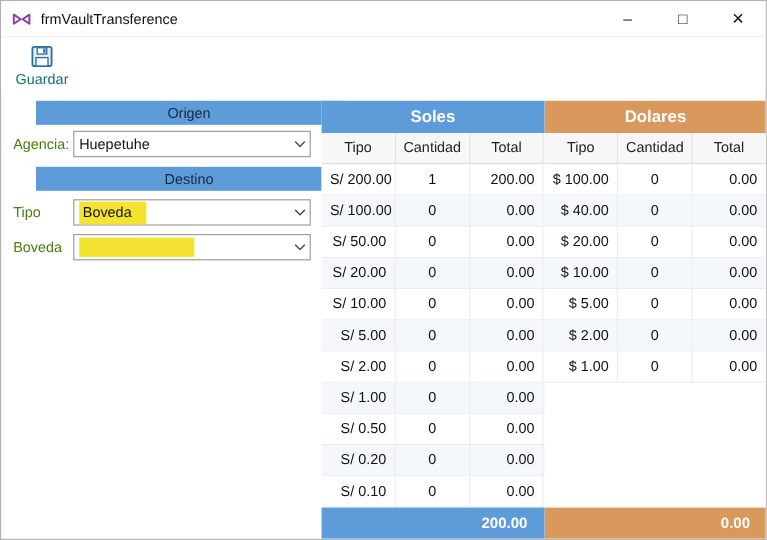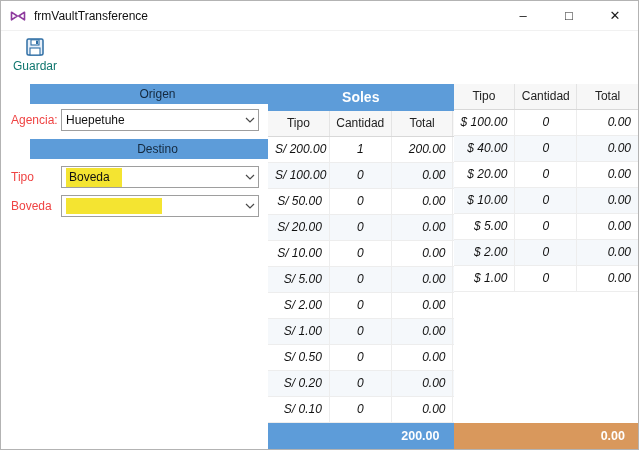--- a/index.html
+++ b/index.html
@@ -51,21 +51,21 @@
     font-size: 12px; color: #14293f; margin-left: 21px;
   }
   .hdr-origen { top: 0; }
   .hdr-destino { top: 55px; }
   .field-row { position: absolute; left: 0; width: 255px; height: 22px; }
   .row-agencia { top: 25px; }
   .row-tipo { top: 82px; }
   .row-boveda { top: 111px; }
   .field-label {
     position: absolute; left: 2px; top: 0; height: 22px;
-    line-height: 22px; font-size: 12px; color: #ef4444;
+    line-height: 22px; font-size: 12px; color: #4d7c0f;
   }
   .combo {
     position: absolute; left: 52px; top: 0; width: 198px; height: 22px;
     background: #fff; border: 1px solid #9e9e9e;
     display: flex; align-items: center; padding-left: 4px;
     font-size: 12px; cursor: default;
   }
   .combo-value { white-space: nowrap; text-align: right; }
   .combo .chevron {
     margin-left: auto; width: 17px; height: 100%;
@@ -93,21 +93,21 @@
   .soles .group-header   { background: var(--blue, #5D9CD9); }
   .dolares .group-header { background: var(--orange, #D9985C); }
   .col-headers {
     height: 26px; flex: 0 0 26px; display: flex;
     background: #f7f7f7; border-bottom: 1px solid #d8d8d8;
   }
   .col-h {
     flex: 1; text-align: center; line-height: 25px;
     color: #222; border-right: 1px solid #e4e4e4;
   }
-  .rows-area { flex: 0 0 auto; font-style: italic; }
+  .rows-area { flex: 0 0 auto; }
   .grid-row { height: 26px; display: flex; border-bottom: 1px solid #ededed; background: #fff; }
   .grid-row.alt { background: #f5f8fb; }
   .cell { flex: 1; line-height: 25px; padding: 0 7px; border-right: 1px solid #ededed; overflow: hidden; white-space: nowrap; }
   .cell.tipo { text-align: right; }
   .cell.cantidad { text-align: center; }
   .cell.total { text-align: right; }
   .grid-footer {
     margin-top: auto; height: 26px; flex: 0 0 26px;
     line-height: 26px; text-align: right; padding-right: 14px;
     color: #fff; font-weight: bold; font-size: 12.5px;
@@ -263,20 +263,21 @@
             <div class="cell cantidad">0</div>
             <div class="cell total">0.00</div>
           </div>
         </div>
       <div class="grid-footer">
         <span>200.00</span>
       </div>
     </div>
 
     <div class="grid-half dolares">
+      <div class="group-header">Dolares</div>
       <div class="col-headers">
         <div class="col-h">Tipo</div>
         <div class="col-h">Cantidad</div>
         <div class="col-h">Total</div>
       </div>
       <div class="rows-area">
           <div class="grid-row">
             <div class="cell tipo">$ 100.00</div>
             <div class="cell cantidad">0</div>
             <div class="cell total">0.00</div>

